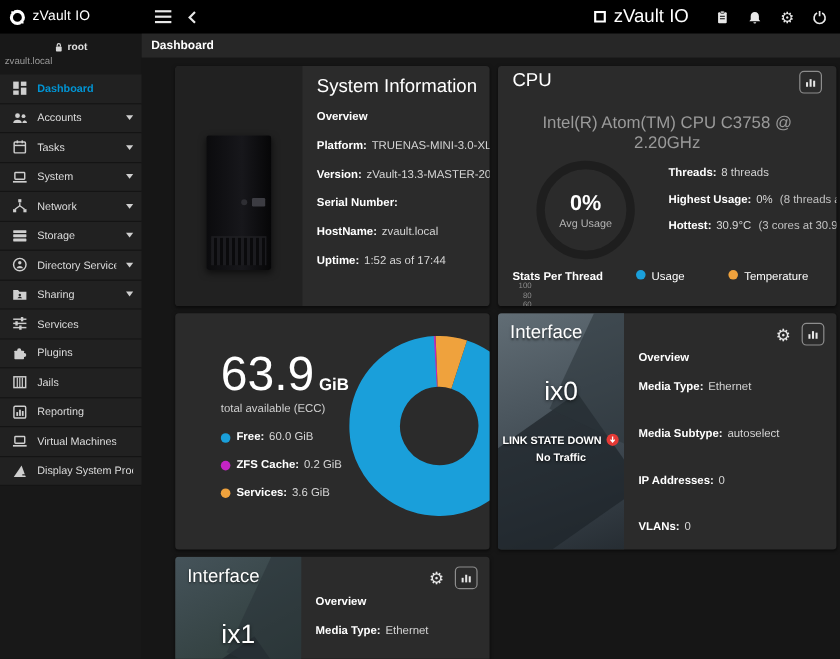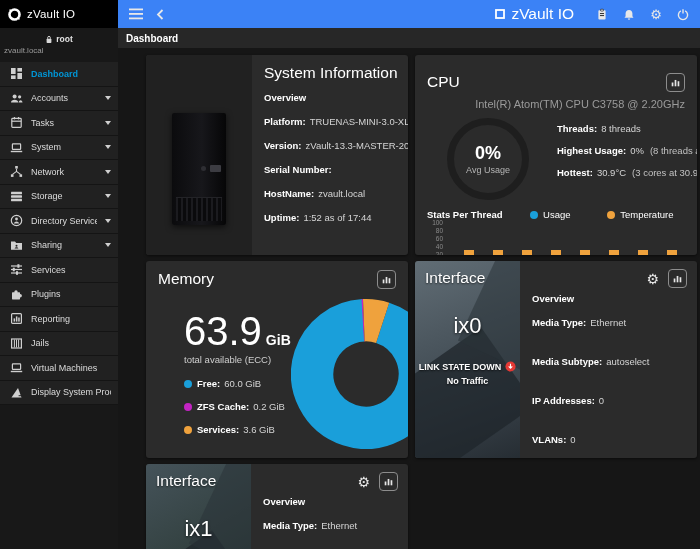--- a/index.html
+++ b/index.html
@@ -1,21 +1,21 @@
 <!DOCTYPE html>
 <html><head>
 <meta charset="utf-8">
 <style>
   *{margin:0;padding:0;box-sizing:border-box}
   html,body{width:700px;height:549px;overflow:hidden;background:#161616;
     font-family:"Liberation Sans",sans-serif;color:#fff;-webkit-font-smoothing:antialiased}
   svg{display:block}
 
   
-  .topbar{height:28px;display:flex;align-items:center;background:#3b82f6}
+  .topbar{height:28px;display:flex;align-items:center;background:#000000}
   .brand{width:118px;height:28px;background:#000;display:flex;align-items:center;gap:5px;padding-left:7px;flex:none}
   .brand-name{font-size:11.5px;color:#fff;letter-spacing:.2px}
   .tb-btn{background:none;border:none;color:#e8e8e8;display:flex;align-items:center;justify-content:center;
     width:24px;height:28px;cursor:pointer}
   .tb-spacer{flex:1}
   .tb-title{display:flex;align-items:center;gap:6px;font-size:15.5px;color:#fff;margin-right:16px}
   .tb-icons{display:flex;align-items:center;gap:3px;padding-right:5px}
   .gear-glyph{font-size:13px;line-height:1;color:#e8e8e8}
 
   
@@ -56,34 +56,34 @@
   .tower-dot{position:absolute;right:20px;top:53px;width:5px;height:5px;background:#2e2e33;border-radius:50%}
   .tower-vent{position:absolute;left:4px;right:4px;bottom:4px;height:24px;border-top:1px solid #232327;
     background:repeating-linear-gradient(90deg,#1b1b1f 0 2px,#0a0a0c 2px 5px)}
   .syscontent{flex:1;padding:9px 12px 0}
   .section-label{font-size:9.5px;font-weight:bold;color:#fff;margin-top:10px}
   .field{margin-top:13px;font-size:9.5px;white-space:nowrap}
   .f-label{font-weight:bold;color:#fff}
   .f-value{color:#d5d5d5;margin-left:4px}
 
   
-  .cpu{padding:18px 12px 0}
+  .cpu{padding:4px 12px 0}
   .card-head{display:flex;align-items:flex-start;justify-content:space-between}
-  .cpu-sub{text-align:right;color:#9a9a9a;font-size:11px;margin-top:6px}
+  .cpu-sub{text-align:center;color:#9a9a9a;font-size:14px;margin-top:16px}
   .cpu-mid{display:flex}
   .gauge{width:82px;height:82px;border-radius:50%;border:7px solid #1e1e1e;margin:8px 0 0 20px;flex:none;
     display:flex;flex-direction:column;align-items:center;justify-content:center}
   .gauge-val{font-size:18px;font-weight:bold}
   .gauge-cap{font-size:9px;color:#b5b5b5;margin-top:1px}
   .cpu-stats{margin-left:28px;margin-top:13px}
   .cpu-stat{margin-top:11px;font-size:9.5px;white-space:nowrap}
   .cpu-stat:first-child{margin-top:0}
   .f-extra{color:#c2c2c2;margin-left:6px}
   .legend-row{display:flex;align-items:center;margin-top:9px;font-size:9.5px}
-  .legend-item{display:flex;align-items:center;font-size:9.5px;color:#fff}
+  .legend-item{display:flex;font-size:9.5px;color:#fff}
   .legend-dot{width:8px;height:8px;border-radius:50%;margin-right:5px}
   .lr-label{font-weight:bold}
   .cpu-chart{position:relative;margin:3px 4px 0 2px;height:52px}
   .cpu-yaxis{position:absolute;left:0;top:0;width:16px;height:40px}
   .cpu-yaxis span{position:absolute;right:2px;font-size:6.5px;color:#8a8a8a;line-height:1}
   .cpu-bars{position:absolute;left:20px;right:0;top:0;height:40px;display:flex;
     align-items:flex-end;justify-content:space-around;border-bottom:1px solid #3a3a3a}
   .bar-group{display:flex;align-items:flex-end;gap:1px}
   .bar{width:10px}
   .cpu-xlabels{position:absolute;left:20px;right:0;top:42px;display:flex;justify-content:space-around}
@@ -334,37 +334,37 @@
               <circle cx="6" cy="4" r="1.7"></circle>
                 <circle cx="10.2" cy="7.8" r="1.7"></circle>
             </svg>
             </span>
           <span class="nav-label">Plugins</span>
         </div>
 
         <div class="nav-item">
           <span class="nav-ic">
             <svg width="13" height="13" viewBox="0 0 13 13">
+              <rect x="1.6" y="2" width="9.8" height="9" fill="none" stroke="currentColor" stroke-width="1.2"></rect>
+              <path d="M4.4 2.6 v7.8 M6.5 2.6 v7.8 M8.6 2.6 v7.8" stroke="currentColor" stroke-width="1"></path>
+            </svg>
+            </span>
+          <span class="nav-label">Jails</span>
+        </div>
+
+        <div class="nav-item">
+          <span class="nav-ic">
+            <svg width="13" height="13" viewBox="0 0 13 13">
               <rect x="1.6" y="1.6" width="9.8" height="9.8" rx="1" fill="none" stroke="currentColor" stroke-width="1.2"></rect>
               <rect x="3.6" y="6.4" width="1.5" height="3.2" fill="currentColor"></rect>
               <rect x="5.9" y="4.4" width="1.5" height="5.2" fill="currentColor"></rect>
               <rect x="8.2" y="5.5" width="1.5" height="4.1" fill="currentColor"></rect>
             </svg>
             </span>
           <span class="nav-label">Reporting</span>
-        </div>
-
-        <div class="nav-item">
-          <span class="nav-ic">
-            <svg width="13" height="13" viewBox="0 0 13 13">
-              <rect x="1.6" y="2" width="9.8" height="9" fill="none" stroke="currentColor" stroke-width="1.2"></rect>
-              <path d="M4.4 2.6 v7.8 M6.5 2.6 v7.8 M8.6 2.6 v7.8" stroke="currentColor" stroke-width="1"></path>
-            </svg>
-            </span>
-          <span class="nav-label">Jails</span>
         </div>
 
         <div class="nav-item">
           <span class="nav-ic">
             <svg width="13" height="13" viewBox="0 0 13 13">
               <rect x="2.4" y="2.8" width="8.2" height="5.6" rx="0.6" fill="none" stroke="currentColor" stroke-width="1.2"></rect>
               <rect x="0.8" y="9.8" width="11.4" height="1.4" fill="currentColor"></rect>
             </svg>
             </span>
           <span class="nav-label">Virtual Machines</span>
@@ -515,32 +515,20 @@
                   <span>3</span>
                   <span>4</span>
                   <span>5</span>
                   <span>6</span>
                   <span>7</span>
                 </div>
             </div>
           </div>
 
           <div class="card mem">
-            <div class="card-head">
-              <div class="card-title">Memory</div>
-              <button class="icon-btn">
-                <span>
-                  <svg width="11" height="11" viewBox="0 0 13 13" fill="currentColor">
-                    <rect x="2" y="6.5" width="2" height="4.5"></rect>
-                      <rect x="5.5" y="3.5" width="2" height="7.5"></rect>
-                      <rect x="9" y="5" width="2" height="6"></rect>
-                  </svg>
-                </span>
-              </button>
-            </div>
             <div class="mem-body">
               <div class="mem-left">
                 <div>
                   <span class="mem-total">63.9</span><span class="mem-unit">GiB</span>
                 </div>
                 <div class="mem-cap">total available (ECC)</div>
                 <div class="mem-legend">
                   <div class="mem-li">
                     <span class="legend-dot" style="background: rgb(26, 159, 218);"></span>
                     <span class="f-label">Free:</span>

